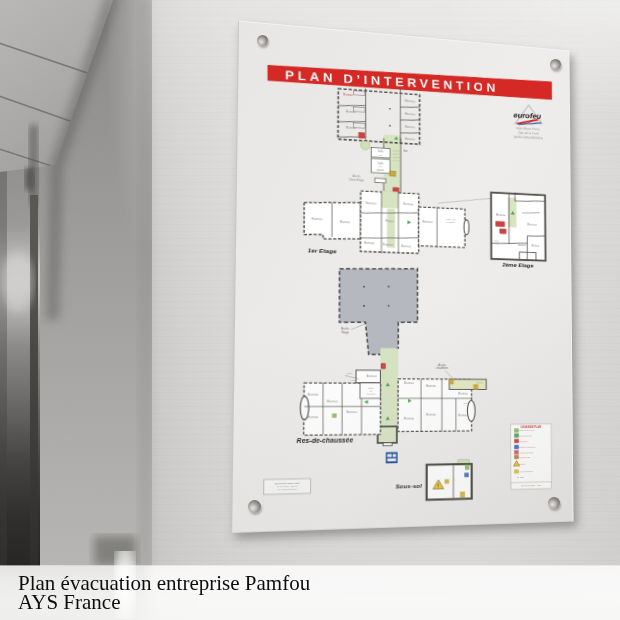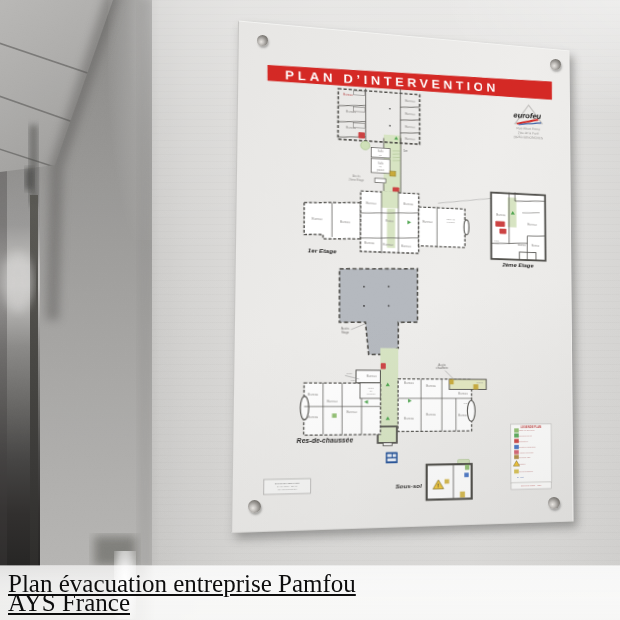--- a/index.html
+++ b/index.html
@@ -17,21 +17,21 @@
 #panel:after{content:"";position:absolute;left:0;top:0;right:0;bottom:0;
  background:linear-gradient(168deg,rgba(255,255,255,0) 55%,rgba(160,160,158,0.08) 78%,rgba(150,150,148,0.14) 100%);}
 #panel svg{filter:blur(0.38px);}
 
 #understrip{position:absolute;left:0;top:566px;width:620px;height:54px;
  background:linear-gradient(90deg,#c5c4c2 0,#c9c8c6 36px,#cdccca 120px,#d6d5d3 142px,#ededec 155px,#f1f1f0 200px,#f3f3f2 620px);}
 #strip{position:absolute;left:0;top:565px;width:620px;height:55px;
  background:linear-gradient(180deg,rgba(250,250,250,0.55) 0,rgba(250,250,250,0.72) 16px,rgba(249,249,248,0.80) 34px,rgba(247,247,246,0.82) 55px);}
 
 #switch{position:absolute;left:114px;top:551px;width:22px;height:68px;background:radial-gradient(ellipse at 50% 42%,rgba(255,255,255,0.95) 0%,rgba(255,255,255,0.60) 50%,rgba(255,255,255,0) 100%);}
-#t1{position:absolute;left:8px;top:573.5px;font-family:"Liberation Serif",serif;font-size:25px;line-height:19.5px;color:#0c0c0c;text-decoration:underline;}
+#t1{position:absolute;left:18px;top:573.5px;font-family:"Liberation Serif",serif;font-size:21px;line-height:19.5px;color:#0c0c0c;}
 </style></head><body>
 <div id="scene">
   <div id="wallR"></div>
     <div id="wallRtex"></div>
     <div id="wallRv"></div>
     <div id="glowTR"></div>
   <svg id="leftsvg" width="152" height="566" viewBox="0 0 152 566" style="position:absolute;left:0;top:0;">
 <defs>
 <linearGradient id="wl" x1="0" y1="0" x2="0" y2="1">
  <stop offset="0" stop-color="#8b8a88"></stop>

